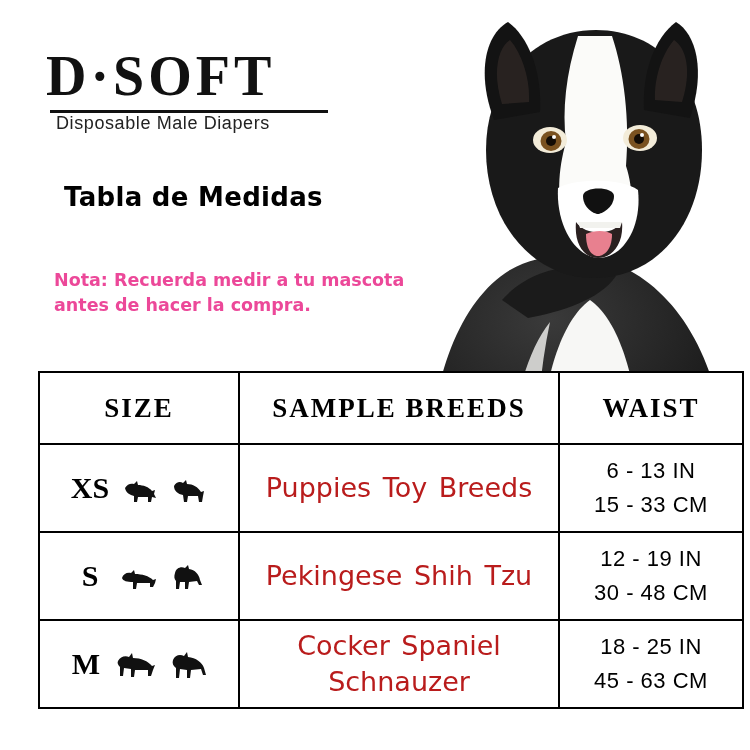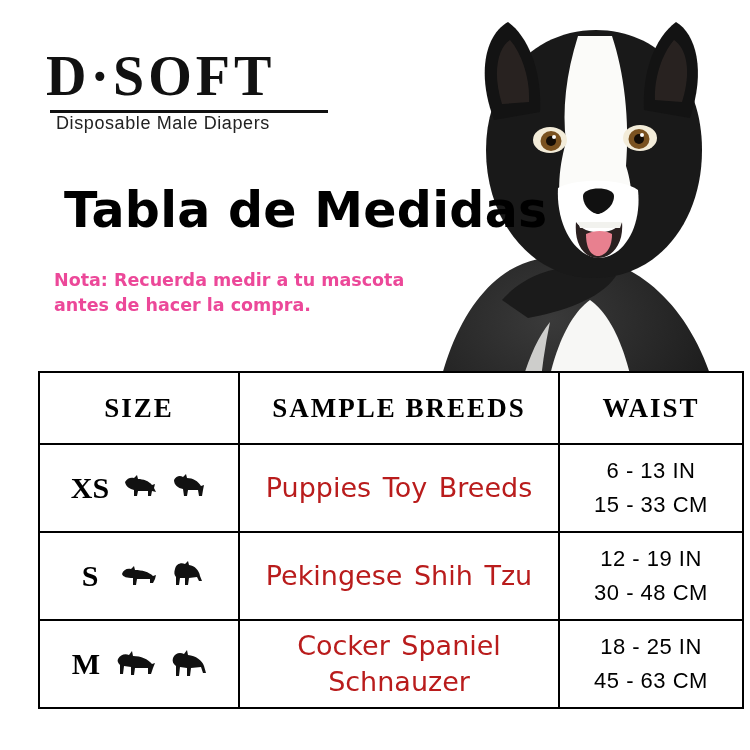--- a/index.html
+++ b/index.html
@@ -65,21 +65,21 @@
     margin-left: 10px;
     white-space: nowrap;
   }
 
   
   .headline {
     position: absolute;
     left: 64px;
     top: 182px;
     font-family: "DejaVu Sans", sans-serif;
-    font-size: 49px;
+    font-size: 26px;
     font-weight: bold;
     color: #000000;
     letter-spacing: 0.3px;
     white-space: nowrap;
   }
 
   
   .note {
     position: absolute;
     left: 54px;
@@ -121,21 +121,21 @@
     color: #000000;
   }
 
   .row { height: 88px; }
 
   .size-cell {
     position: relative;
   }
   .size-cell-inner {
     display: flex;
-    align-items: flex-start;
+    align-items: flex-end;
     justify-content: center;
     gap: 12px;
     height: 100%;
   }
   .size-letter {
     font-family: "Liberation Serif", serif;
     font-size: 30px;
     font-weight: bold;
     color: #000000;
     min-width: 34px;

